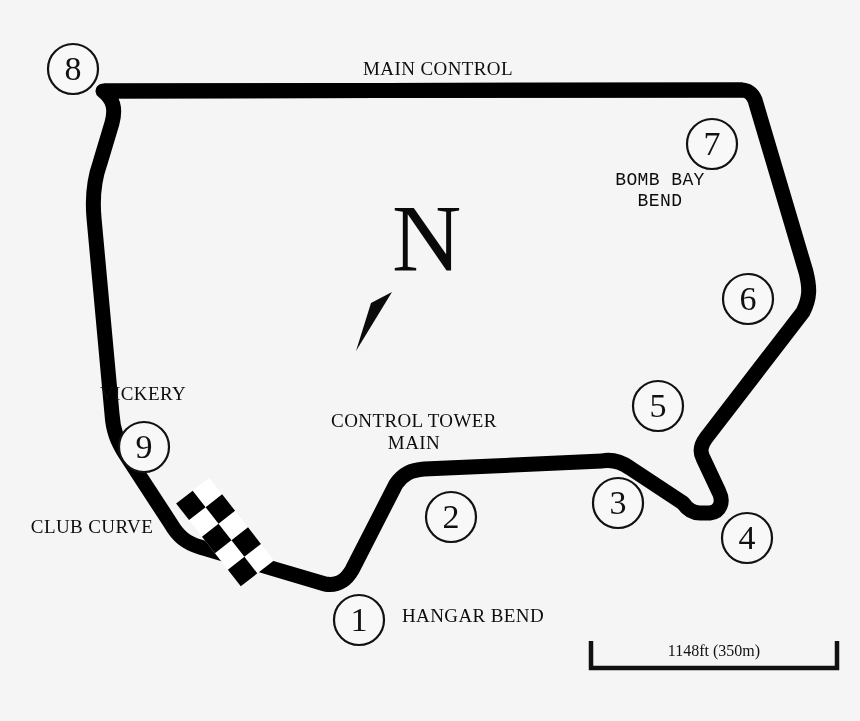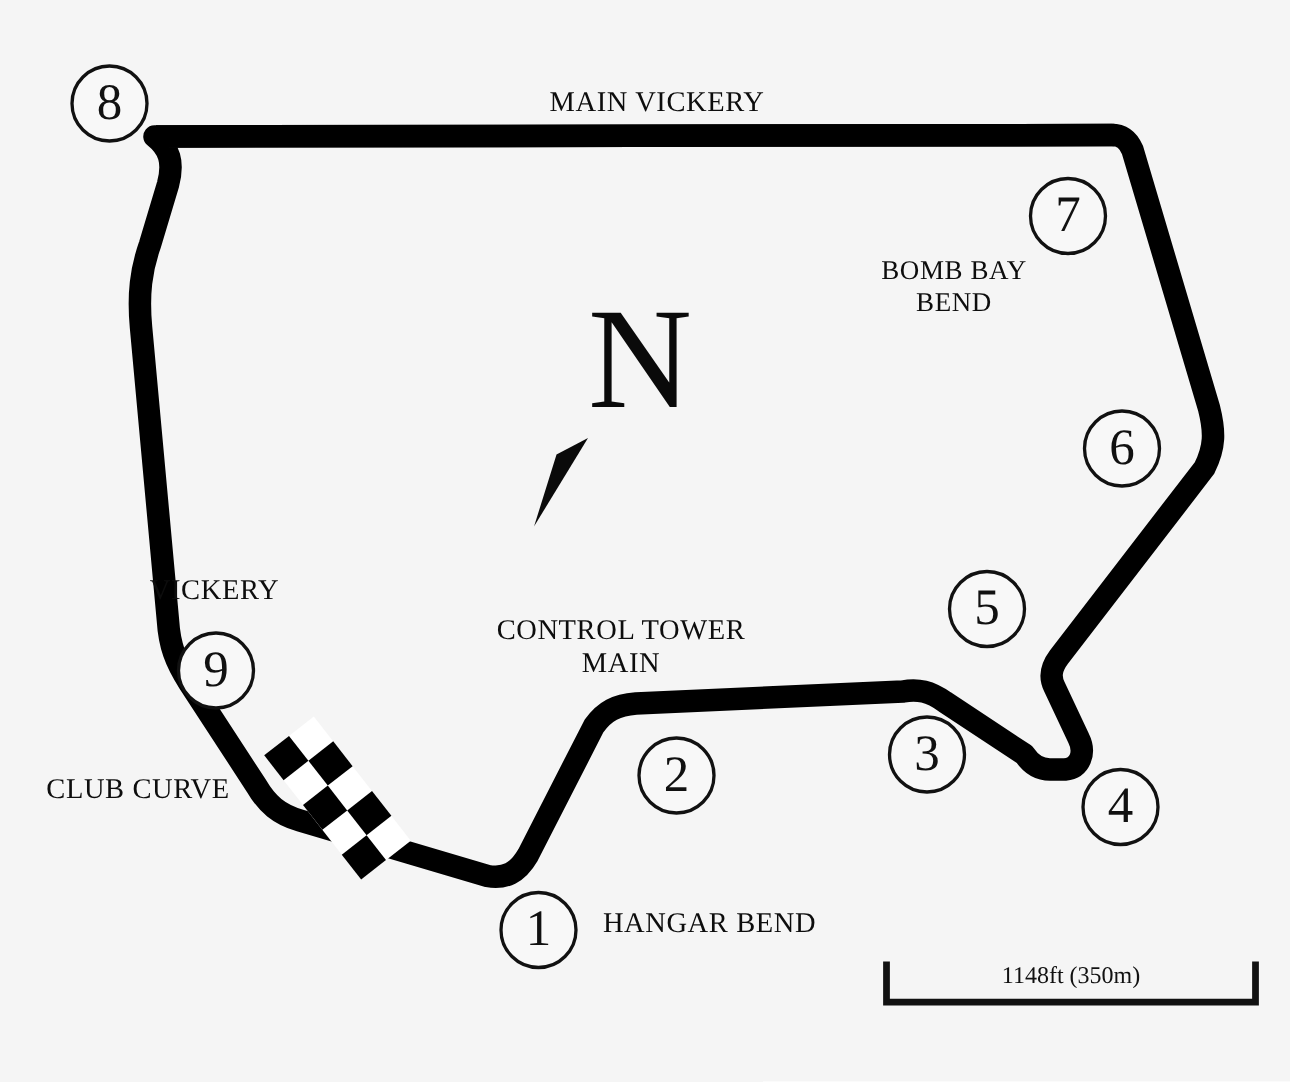--- a/index.html
+++ b/index.html
@@ -130,23 +130,23 @@
         <rect x="0" y="-31.5" width="21" height="21"></rect>
         <rect x="-21" y="-10.5" width="21" height="21"></rect>
         <rect x="0" y="10.5" width="21" height="21"></rect>
         <rect x="-21" y="31.5" width="21" height="21"></rect>
       </g>
     </g>
   </svg>
 
   <div class="compass-letter" style="left:392px; top:191px;">N</div>
 
-  <div class="map-label" style="left:438px; top:58px; font-size:19px; transform:translateX(-50%);">MAIN VICKERY</div>
+  <div class="map-label" style="left:438px; top:58px; font-size:19px; transform:translateX(-50%);">MAIN CONTROL</div>
 
-  <div class="map-label" style="left:636px; top:170px; font-size:18px; transform:translateX(-50%);">BOMB BAY
+  <div class="map-label" style="left:660px; top:170px; font-size:18px; transform:translateX(-50%);font-family:Liberation Mono, monospace;">BOMB BAY
 BEND</div>
 
   <div class="map-label" style="left:143px; top:335px; font-size:19px; transform:translateX(-50%);margin-top:48px;">VICKERY</div>
 
   <div class="map-label" style="left:414px; top:410px; font-size:19px; transform:translateX(-50%);">CONTROL TOWER
 MAIN</div>
 
   <div class="map-label" style="left:92px; top:516px; font-size:19px; transform:translateX(-50%);">CLUB CURVE</div>
 
   <div class="map-label" style="left:473px; top:605px; font-size:19px; transform:translateX(-50%);">HANGAR BEND</div>

